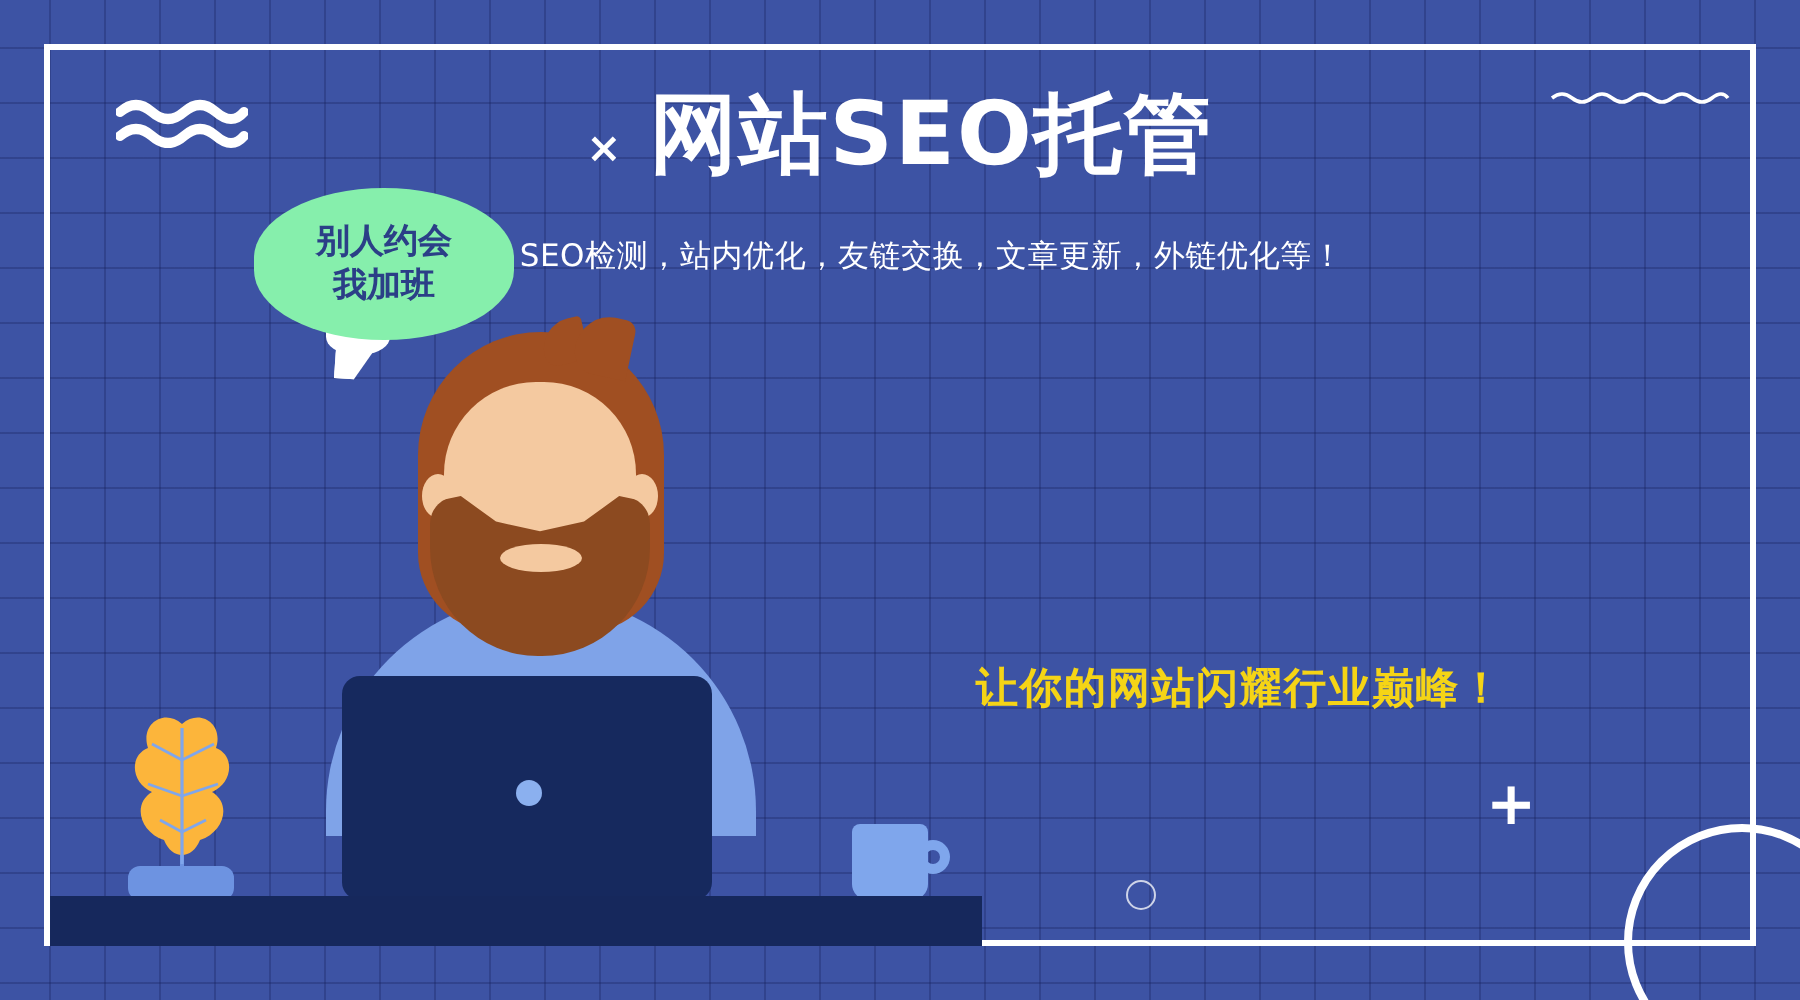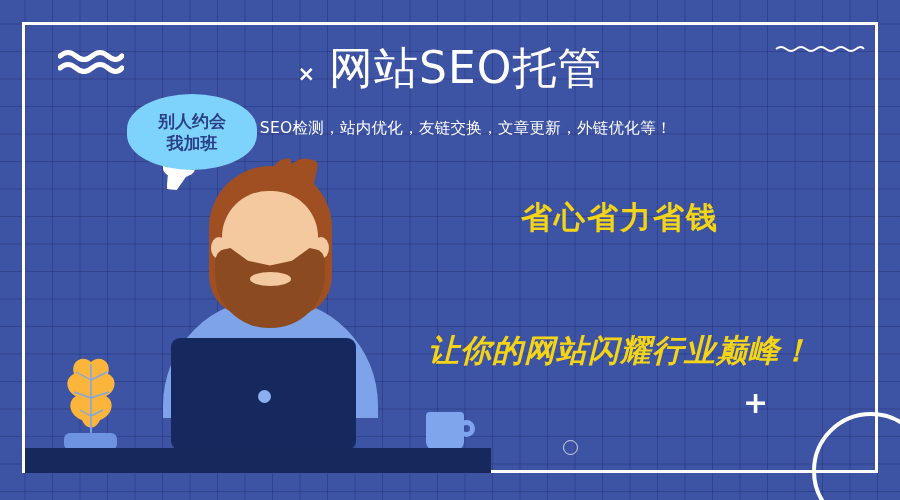--- a/index.html
+++ b/index.html
@@ -52,44 +52,44 @@
   #title-row{
     position:absolute;left:0;top:44px;width:900px;
     display:flex;align-items:center;justify-content:center;
     gap:14px;
   }
   #title-x{
     color:#ffffff;font-size:21px;font-weight:bold;line-height:1;
     transform:translateY(6px);
   }
   #main-title{
-    color:#ffffff;font-size:44px;font-weight:normal;letter-spacing:1px;
+    color:#ffffff;font-size:44px;font-weight:bold;letter-spacing:1px;
     line-height:1.1;white-space:nowrap;
   }
   #subtitle{
     position:absolute;left:0;top:118px;width:900px;
     text-align:center;color:#ffffff;font-size:15.5px;
     letter-spacing:0.3px;white-space:nowrap;
   }
   .pitch{
     position:absolute;left:340px;width:560px;text-align:center;
     color:#f5d416;font-weight:bold;white-space:nowrap;
   }
   #pitch1{top:197px;font-size:31px;letter-spacing:2px;}
   #pitch2{top:263px;font-size:31px;letter-spacing:1px;}
-  #pitch3{top:330px;font-size:31px;letter-spacing:1px;font-style:italic;}
+  #pitch3{top:330px;font-size:21px;letter-spacing:1px;}
   #plus-mark{
     position:absolute;left:743px;top:388px;
     color:#ffffff;font-size:30px;font-weight:bold;line-height:1;
   }
 
   
   #bubble{
     position:absolute;left:127px;top:94px;width:130px;height:76px;
-    background:#7dd3fc;border-radius:50%/46%;
+    background:#86efac;border-radius:50%/46%;
     display:flex;flex-direction:column;align-items:center;justify-content:center;
     color:#2b3f87;font-size:17px;font-weight:bold;line-height:1.3;
   }
   #bubble-tail{
     position:absolute;left:168px;top:160px;width:0;height:0;
     border-left:10px solid #ffffff;
     border-right:18px solid transparent;
     border-top:30px solid #ffffff;
     transform:rotate(4deg);
   }
@@ -199,21 +199,20 @@
   <div id="frame"></div>
   <div id="corner-circle"></div>
   <div id="small-circle"></div>
 
   <div id="title-row">
     <span id="title-x">×</span>
     <span id="main-title">网站SEO托管</span>
   </div>
   <div id="subtitle">含：SEO检测，站内优化，友链交换，文章更新，外链优化等！</div>
 
-  <div class="pitch" id="pitch1">省心省力省钱</div>
   <div class="pitch" id="pitch3">让你的网站闪耀行业巅峰！</div>
   <div id="plus-mark">+</div>
 
   <div id="bubble-tail2"></div>
   <div id="bubble-tail"></div>
   <div id="bubble">
     <span>别人约会</span>
     <span>我加班</span>
   </div>
 

